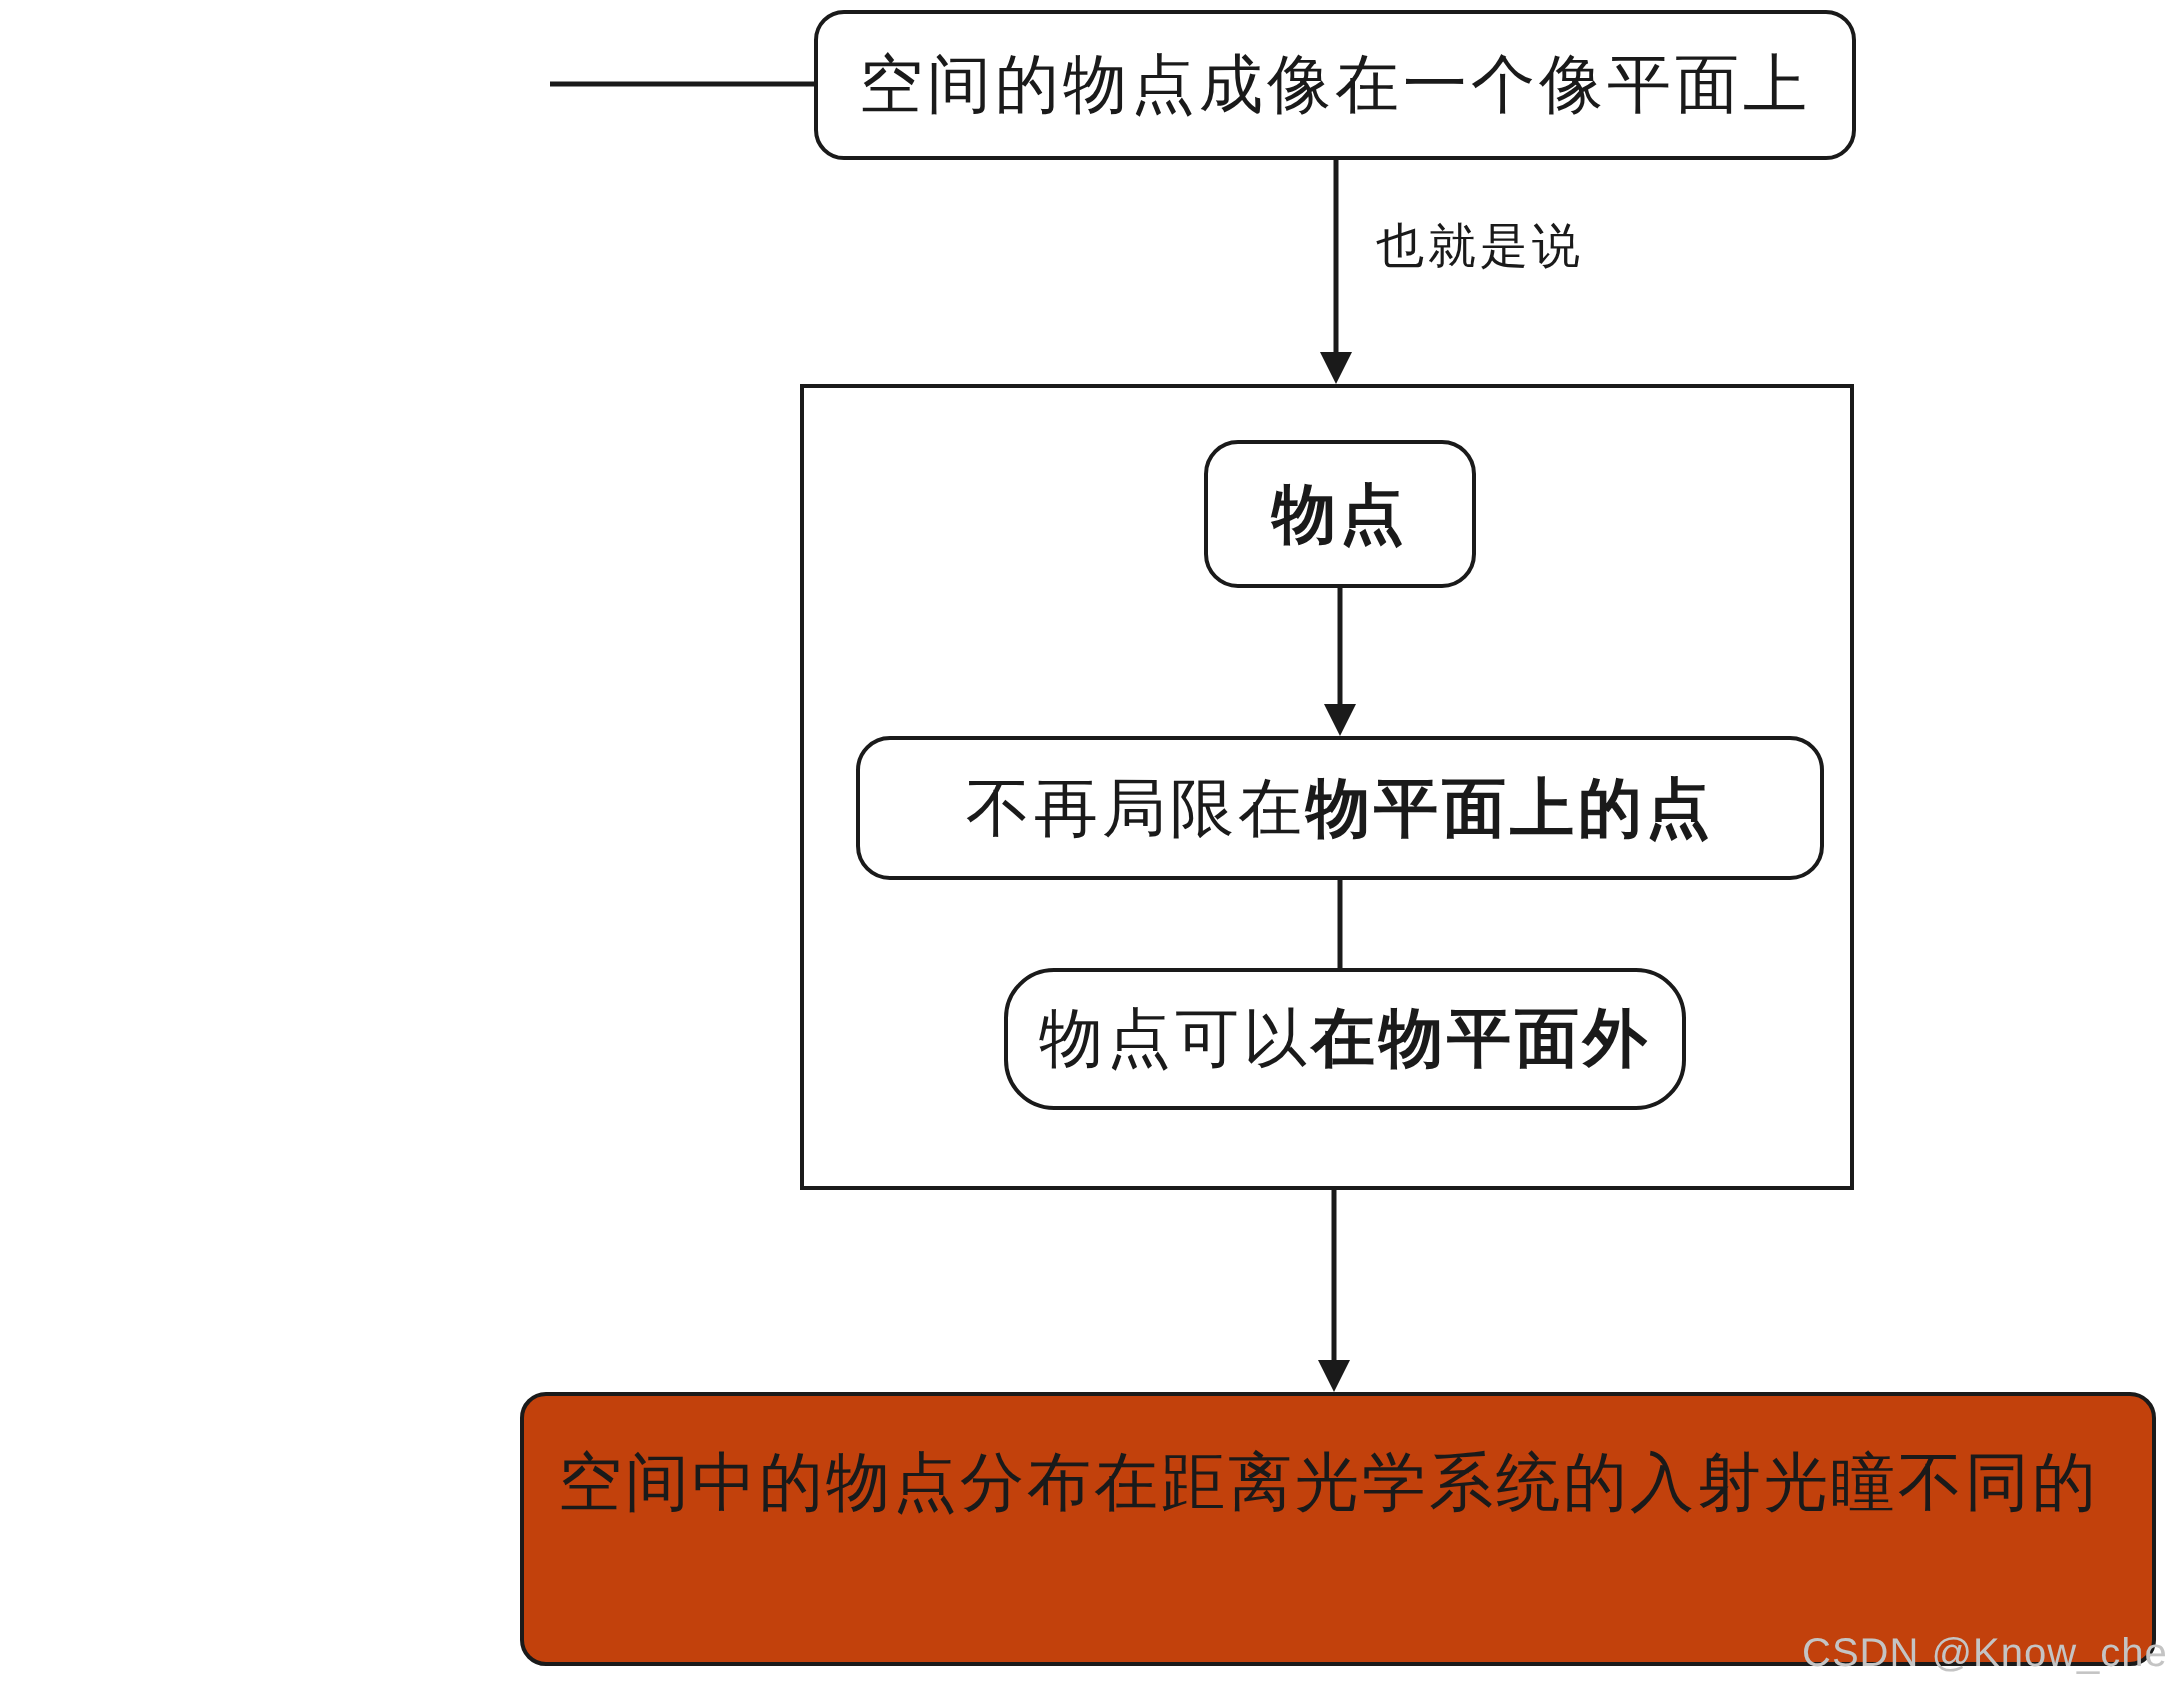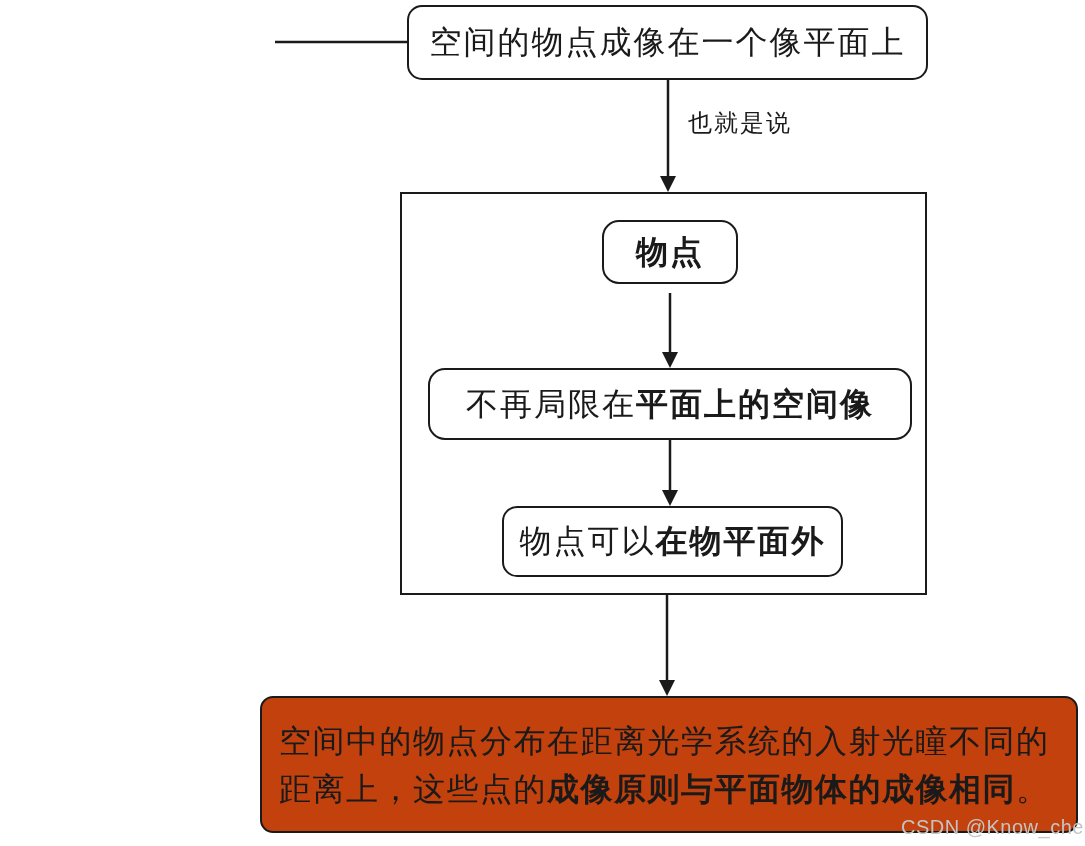--- a/index.html
+++ b/index.html
@@ -92,43 +92,40 @@
   <div class="node" style="left:407px; top:5px; width:521px; height:75px;">
     <span>空间的物点成像在一个像平面上</span>
   </div>
 
   <div class="edge-label" style="left:686px; top:107px;">
     <span>也就是说</span>
   </div>
 
   <div class="group-box" style="left:400px; top:192px; width:527px; height:403px;"></div>
 
-  <div class="node" style="left:602px; top:220px; width:136px; height:64px; border-radius:17px;">
+  <div class="node" style="left:602px; top:220px; width:136px; height:74px; border-radius:17px;">
     <span class="bold">物点</span>
   </div>
 
 
   <div class="node" style="left:428px; top:368px; width:484px; height:72px; border-radius:17px;">
     <span>
-      <span>不再局限在</span><span class="bold">平面上的空间像</span>
+      <span>不再局限在</span><span class="bold">物平面上的点</span>
     </span>
   </div>
 
-  <div class="node" style="left:502px; top:506px; width:341px; height:71px; border-radius:15px;">
+  <div class="node" style="left:502px; top:484px; width:341px; height:71px; border-radius:25px;">
     <span>
       <span>物点可以</span><span class="bold">在物平面外</span>
     </span>
   </div>
 
   <div class="conclusion" style="left:260px; top:696px; width:818px; height:137px;">
     <div>
       <span>空间中的物点分布在距离光学系统的入射光瞳不同的</span>
-    </div>
-    <div>
-      <span>距离上，这些点的</span><span class="bold">成像原则与平面物体的成像相同</span><span>。</span>
     </div>
   </div>
 
   <div class="watermark" style="color: rgb(196, 196, 196);">
     <span>CSDN @Know_chen</span>
   </div>
 
 </div>
 
 </body></html>

